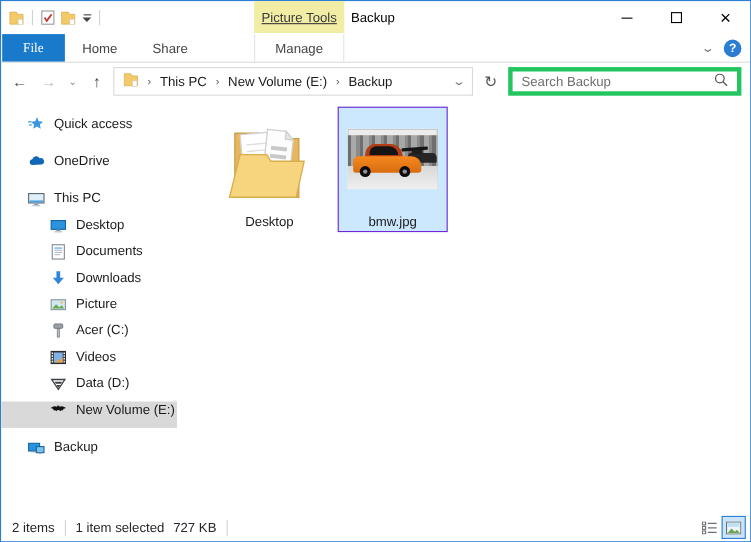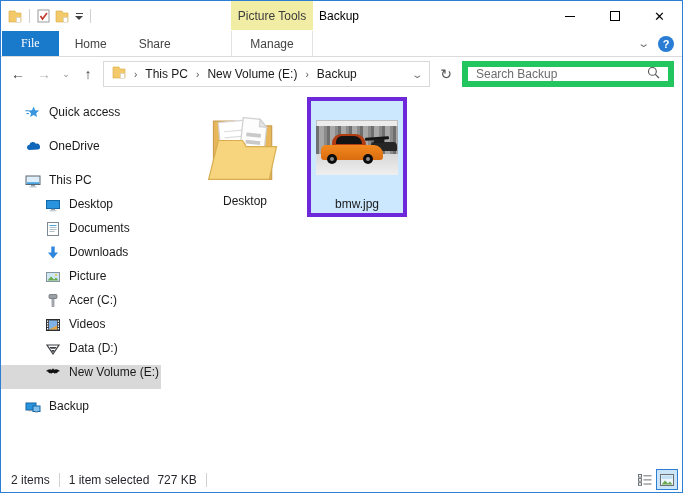--- a/index.html
+++ b/index.html
@@ -21,20 +21,21 @@
   .qat svg { display:block; }
   .qat-btn { display:flex; align-items:center; }
   .customize-caret { font-size:9px; color:#444; line-height:1; display:flex; flex-direction:column; align-items:center; margin-left:1px; }
   .customize-caret .bar { width:7px; height:1px; background:#444; margin-bottom:2px; }
   .customize-caret .tri { width:0; height:0; border-left:4px solid transparent; border-right:4px solid transparent; border-top:4px solid #444; }
 
   .contextual-tab {
     position:absolute; left:230px; top:0; height:29px; width:82px;
     background:#f1eda5; display:flex; align-items:center; justify-content:center;
     color:#3b3b3b;
+    text-decoration:underline;
   }
   .win-title { position:absolute; left:318px; top:0; height:30px; display:flex; align-items:center; color:#000; }
 
   .win-controls { position:absolute; right:0; top:0; height:30px; display:flex; }
   .win-btn { width:45px; height:30px; display:flex; align-items:center; justify-content:center; cursor:default; }
   .glyph-min { width:10px; height:1px; background:#000; }
   .glyph-max { width:10px; height:10px; border:1px solid #000; }
   .glyph-close { font-size:13px; color:#000; line-height:1; }
 
   
@@ -57,40 +58,40 @@
   .nav-drop { color:#8a8a8a; font-size:9px; width:14px; }
   .nav-up { color:#3b3f46; }
   .addr-box { flex:1; height:26px; border:1px solid #d9d9d9; background:#fff; display:flex; align-items:center; padding:0 2px 0 4px; min-width:0; }
   .addr-box .crumb-icon { margin:0 4px; flex:none; }
   .crumb { display:flex; align-items:center; }
   .crumb-label { padding:0 4px; color:#1a1a1a; white-space:nowrap; }
   .crumb-sep { color:#555; font-size:10px; padding:0 4px; }
   .addr-tail { margin-left:auto; display:flex; align-items:center; }
   .addr-chevron { color:#777; font-size:10px; padding:0 6px; transform:scaleX(1.5); }
   .refresh-btn { width:24px; height:24px; display:flex; align-items:center; justify-content:center; color:#555; font-size:14px; flex:none; }
-  .search-box { width:212px; height:26px; border:6px solid #22c55e; background:#fff; display:flex; align-items:center; flex:none; }
+  .search-box { width:212px; height:26px; border:4px solid #22c55e; background:#fff; display:flex; align-items:center; flex:none; }
   .search-box input { flex:1; border:none; outline:none; height:100%; padding:0 6px 0 8px; font:inherit; color:#333; min-width:0; background:transparent; }
   .search-box input::placeholder { color:#6d6d6d; opacity:1; }
   .search-glyph { padding:0 8px; color:#555; flex:none; }
 
   
   .body { flex:1; display:flex; min-height:0; }
   .sidebar { width:160px; flex:none; padding-top:14px; overflow:hidden; }
   .side-item { height:24px; display:flex; align-items:flex-start; padding-left:24px; cursor:default; }
   .side-item.lvl1 { padding-left:44px; }
   .side-item.gap { margin-top:10px; }
   .side-item.selected { background:#d9d9d9; }
   .si-icon { width:16px; height:16px; margin-right:8px; flex:none; display:flex; align-items:center; justify-content:center; }
   .si-label { white-space:nowrap; color:#1a1a1a; }
 
   .main { flex:1; position:relative; padding:6px 0 0 34px; display:flex; align-items:flex-start; gap:12px; }
   .tile { width:100px; padding:2px; display:flex; flex-direction:column; align-items:center; }
   .tile .thumb { height:90px; width:96px; display:flex; align-items:flex-end; justify-content:center; }
   .tile .fname { margin-top:4px; padding:1px 4px; color:#1a1a1a; }
-  .tile.selected { background:#cce8ff; border:4px solid #6d28d9; padding:1px; }
+  .tile.selected { background:#cce8ff; border:1px solid #6d28d9; padding:1px; }
   .tile.selected .thumb { align-items:center; }
 
   
   .photo { width:82px; height:55px; position:relative; overflow:hidden; background:#ececec; box-shadow:0 0 0 1px #bfbfbf inset; }
   .photo .facade { position:absolute; left:0; top:6px; right:0; height:28px;
     background:repeating-linear-gradient(90deg,#6f6f6f 0 3px,#a8a8a8 3px 8px,#8b8b8b 8px 11px); }
   .photo .lintel { position:absolute; left:0; top:6px; right:0; height:5px; background:#c9c9c9; }
   .photo .ground { position:absolute; left:0; bottom:0; right:0; height:21px; background:linear-gradient(#d8d8d8,#efefef); }
   .photo .dark-car { position:absolute; right:1px; top:22px; width:26px; height:9px; background:#262626; border-radius:3px 4px 1px 1px; }
   .photo .wing { position:absolute; right:9px; top:17px; width:24px; height:3px; background:#151515; border-radius:1px; transform:rotate(-4deg); }

